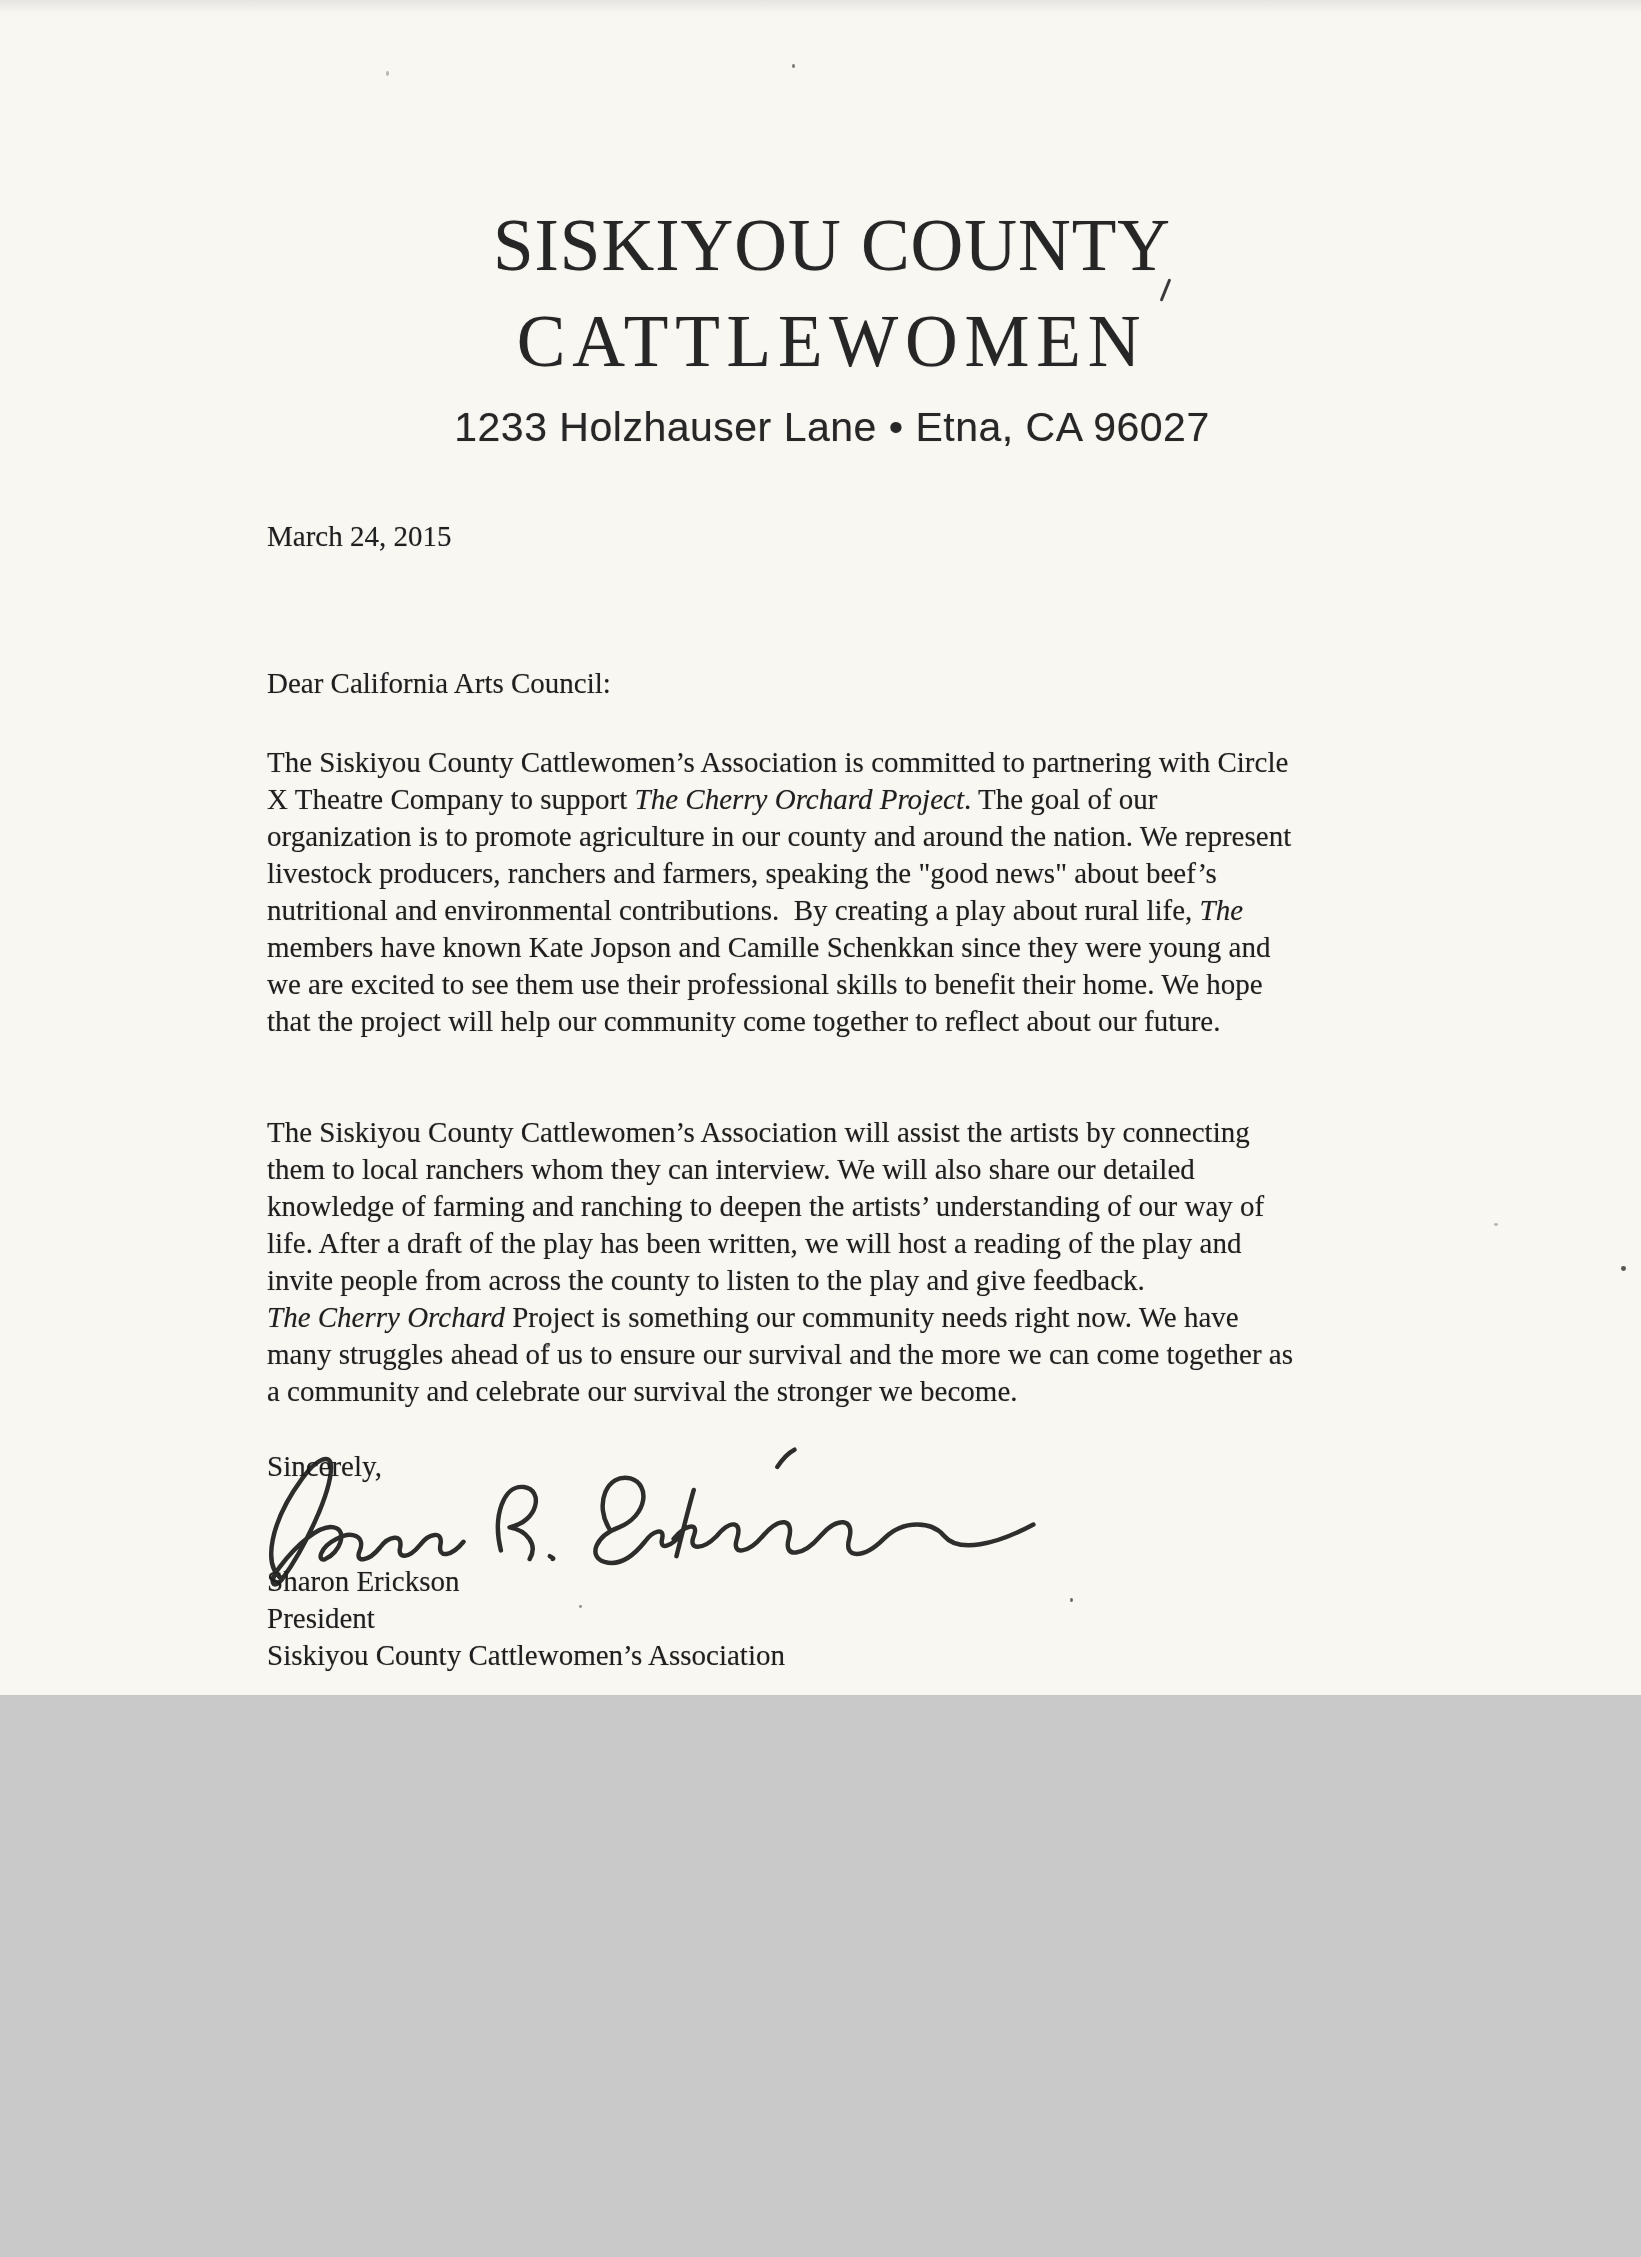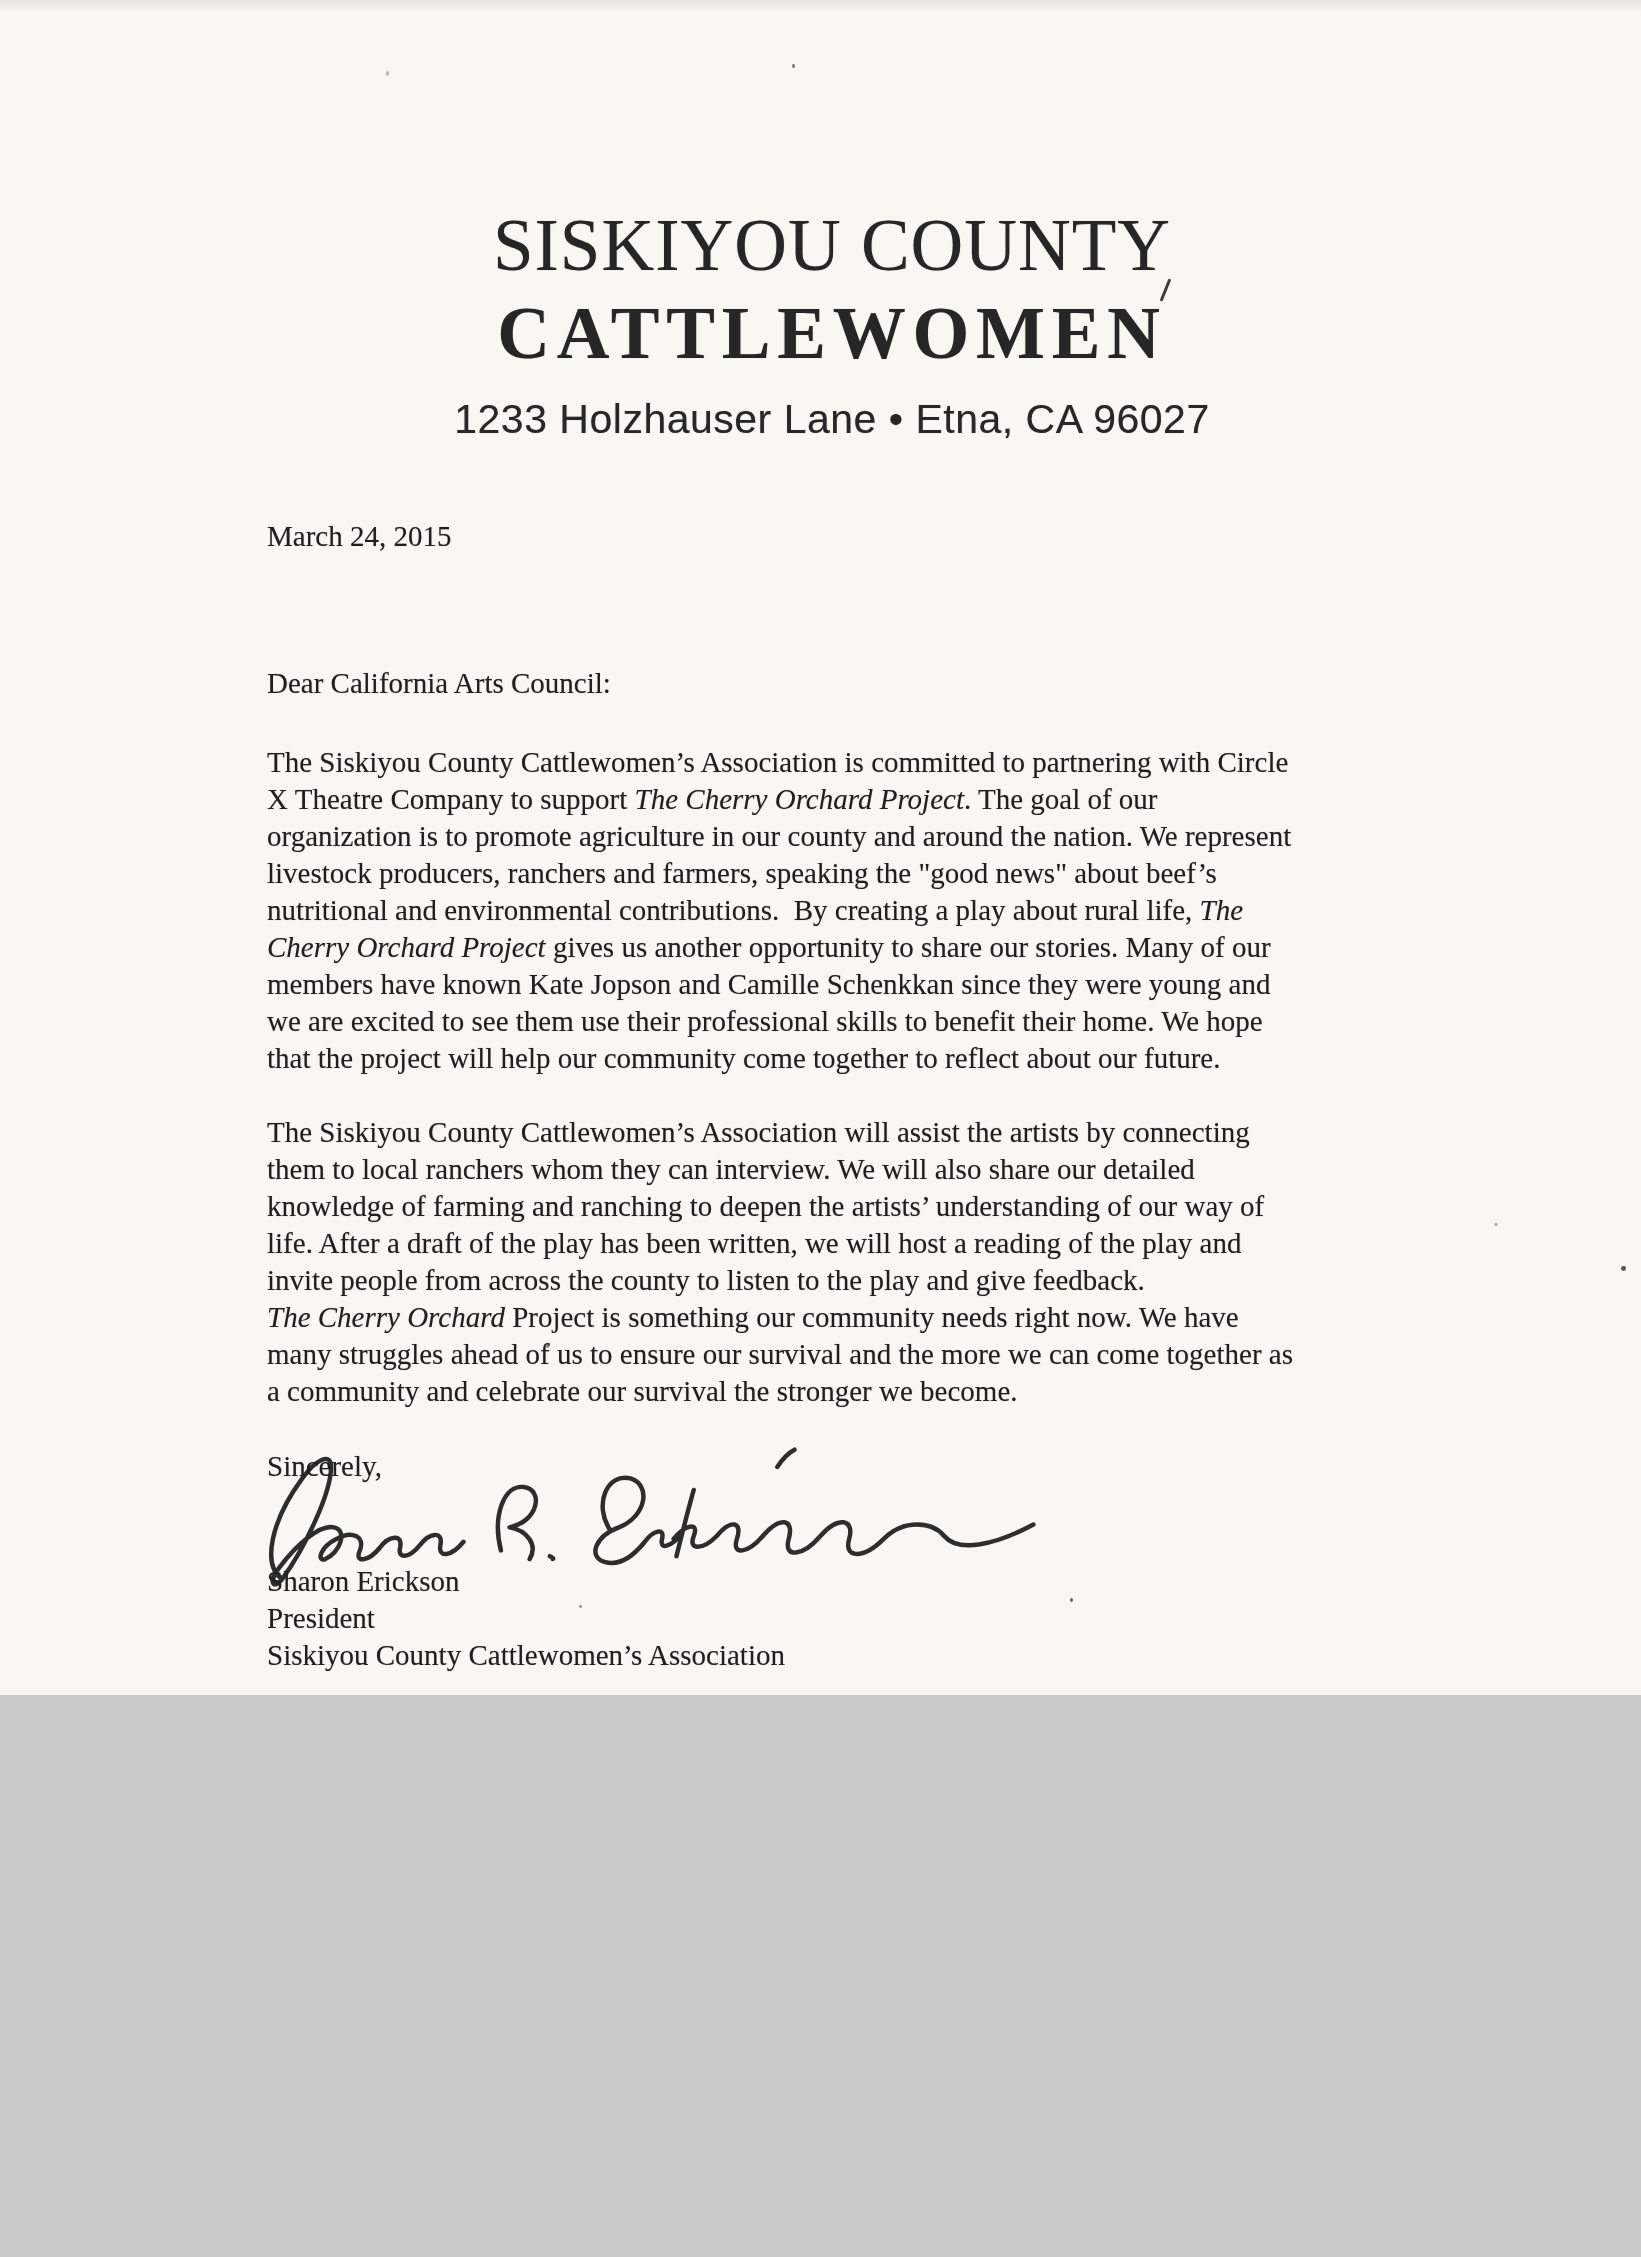--- a/index.html
+++ b/index.html
@@ -20,21 +20,21 @@
   .letterhead {
     position:absolute; top:201px; left:23px; right:0;
     text-align:center;
   }
   .title-1 {
     font-size:73px; line-height:89px; letter-spacing:1px;
     color:#262626; font-weight:normal; margin:0;
   }
   .title-2 {
     font-size:73px; line-height:87px; letter-spacing:6.8px;
-    color:#262626; font-weight:bold; margin:0;
+    color:#262626; font-weight:normal; margin:8px;
   }
   .lh-address {
     margin-top:19px;
     font-family:"Liberation Sans", sans-serif;
     font-size:41px; letter-spacing:0.5px; color:#272727;
   }
   .stray-mark {
     position:absolute; left:1164px; top:278px;
     width:2.9px; height:24px; background:#3b3b3b;
     transform:rotate(22deg); border-radius:1.9px;
@@ -85,21 +85,20 @@
 
   <div class="abs line" style="top:518px">March 24, 2015</div>
   <div class="abs line" style="top:665px">Dear California Arts Council:</div>
 
   <div class="abs" style="top:744px">
     <div class="line">The Siskiyou County Cattlewomen’s Association is committed to partnering with Circle</div>
     <div class="line"><span>X Theatre Company to support </span><span class="it">The Cherry Orchard Project</span><span>. The goal of our</span></div>
     <div class="line">organization is to promote agriculture in our county and around the nation. We represent</div>
     <div class="line">livestock producers, ranchers and farmers, speaking the "good news" about beef’s</div>
     <div class="line"><span>nutritional and environmental contributions.  By creating a play about rural life, </span><span class="it">The</span></div>
-    <div class="line"><span class="it">Cherry Orchard Project</span><span> gives us another opportunity to share our stories. Many of our</span></div>
     <div class="line">members have known Kate Jopson and Camille Schenkkan since they were young and</div>
     <div class="line">we are excited to see them use their professional skills to benefit their home. We hope</div>
     <div class="line">that the project will help our community come together to reflect about our future.</div>
   </div>
 
   <div class="abs" style="top:1114px">
     <div class="line">The Siskiyou County Cattlewomen’s Association will assist the artists by connecting</div>
     <div class="line">them to local ranchers whom they can interview. We will also share our detailed</div>
     <div class="line">knowledge of farming and ranching to deepen the artists’ understanding of our way of</div>
     <div class="line">life. After a draft of the play has been written, we will host a reading of the play and</div>

